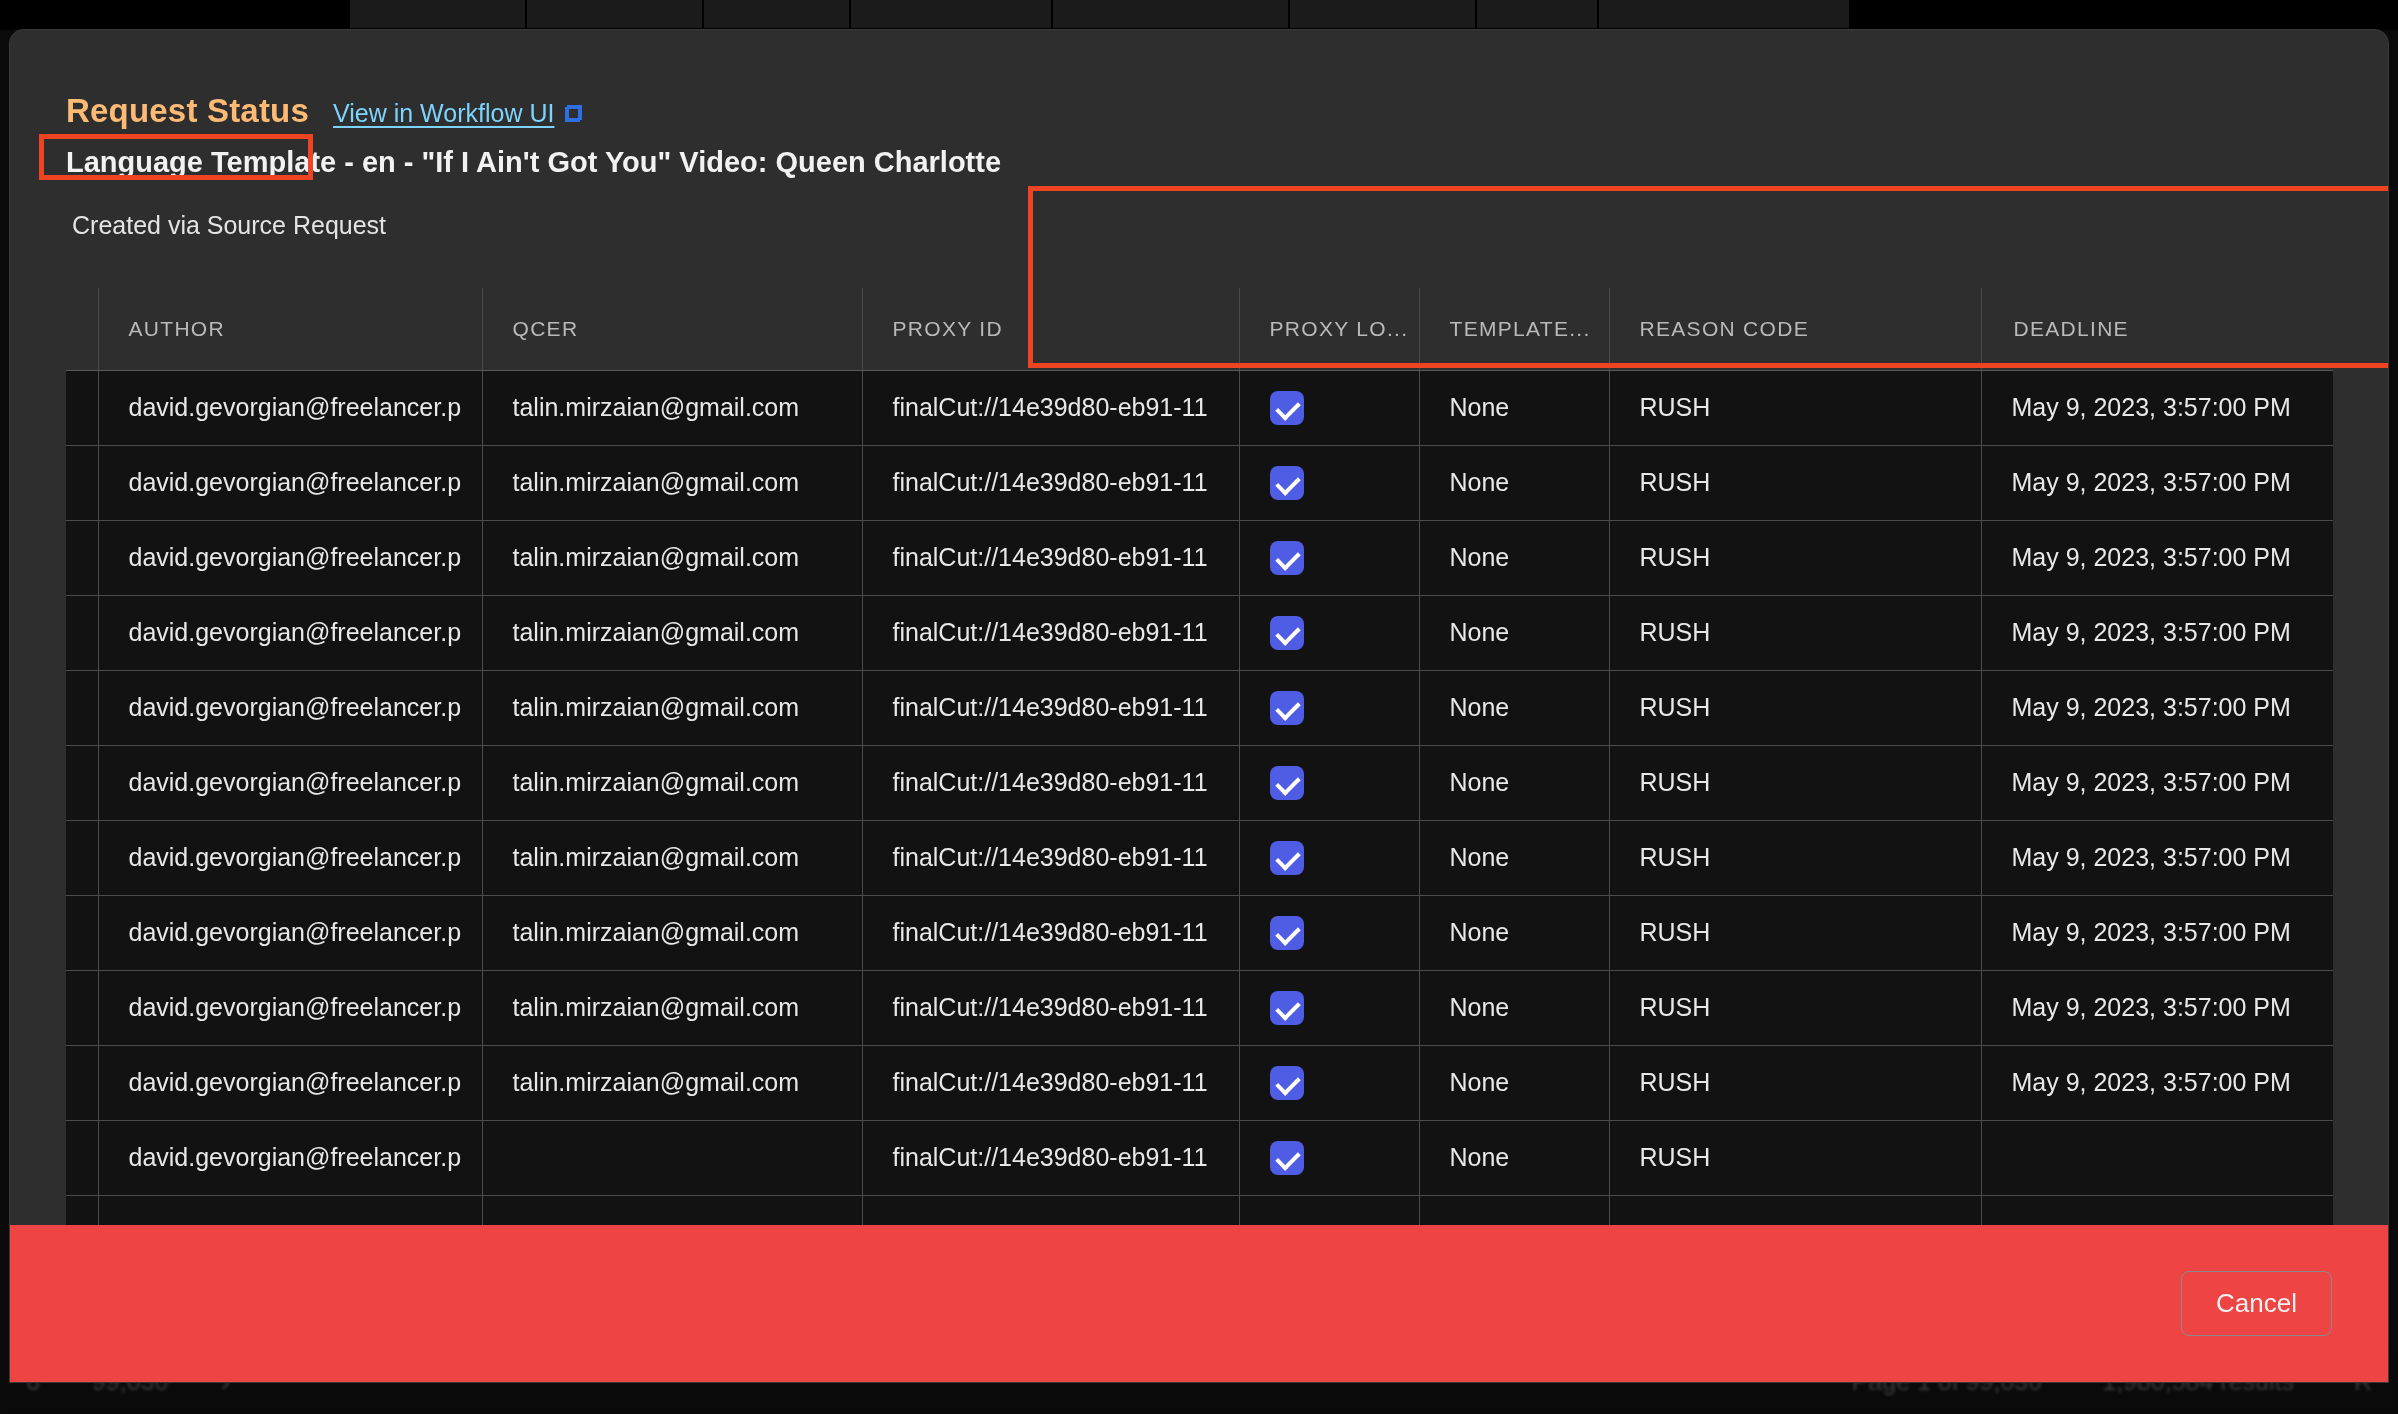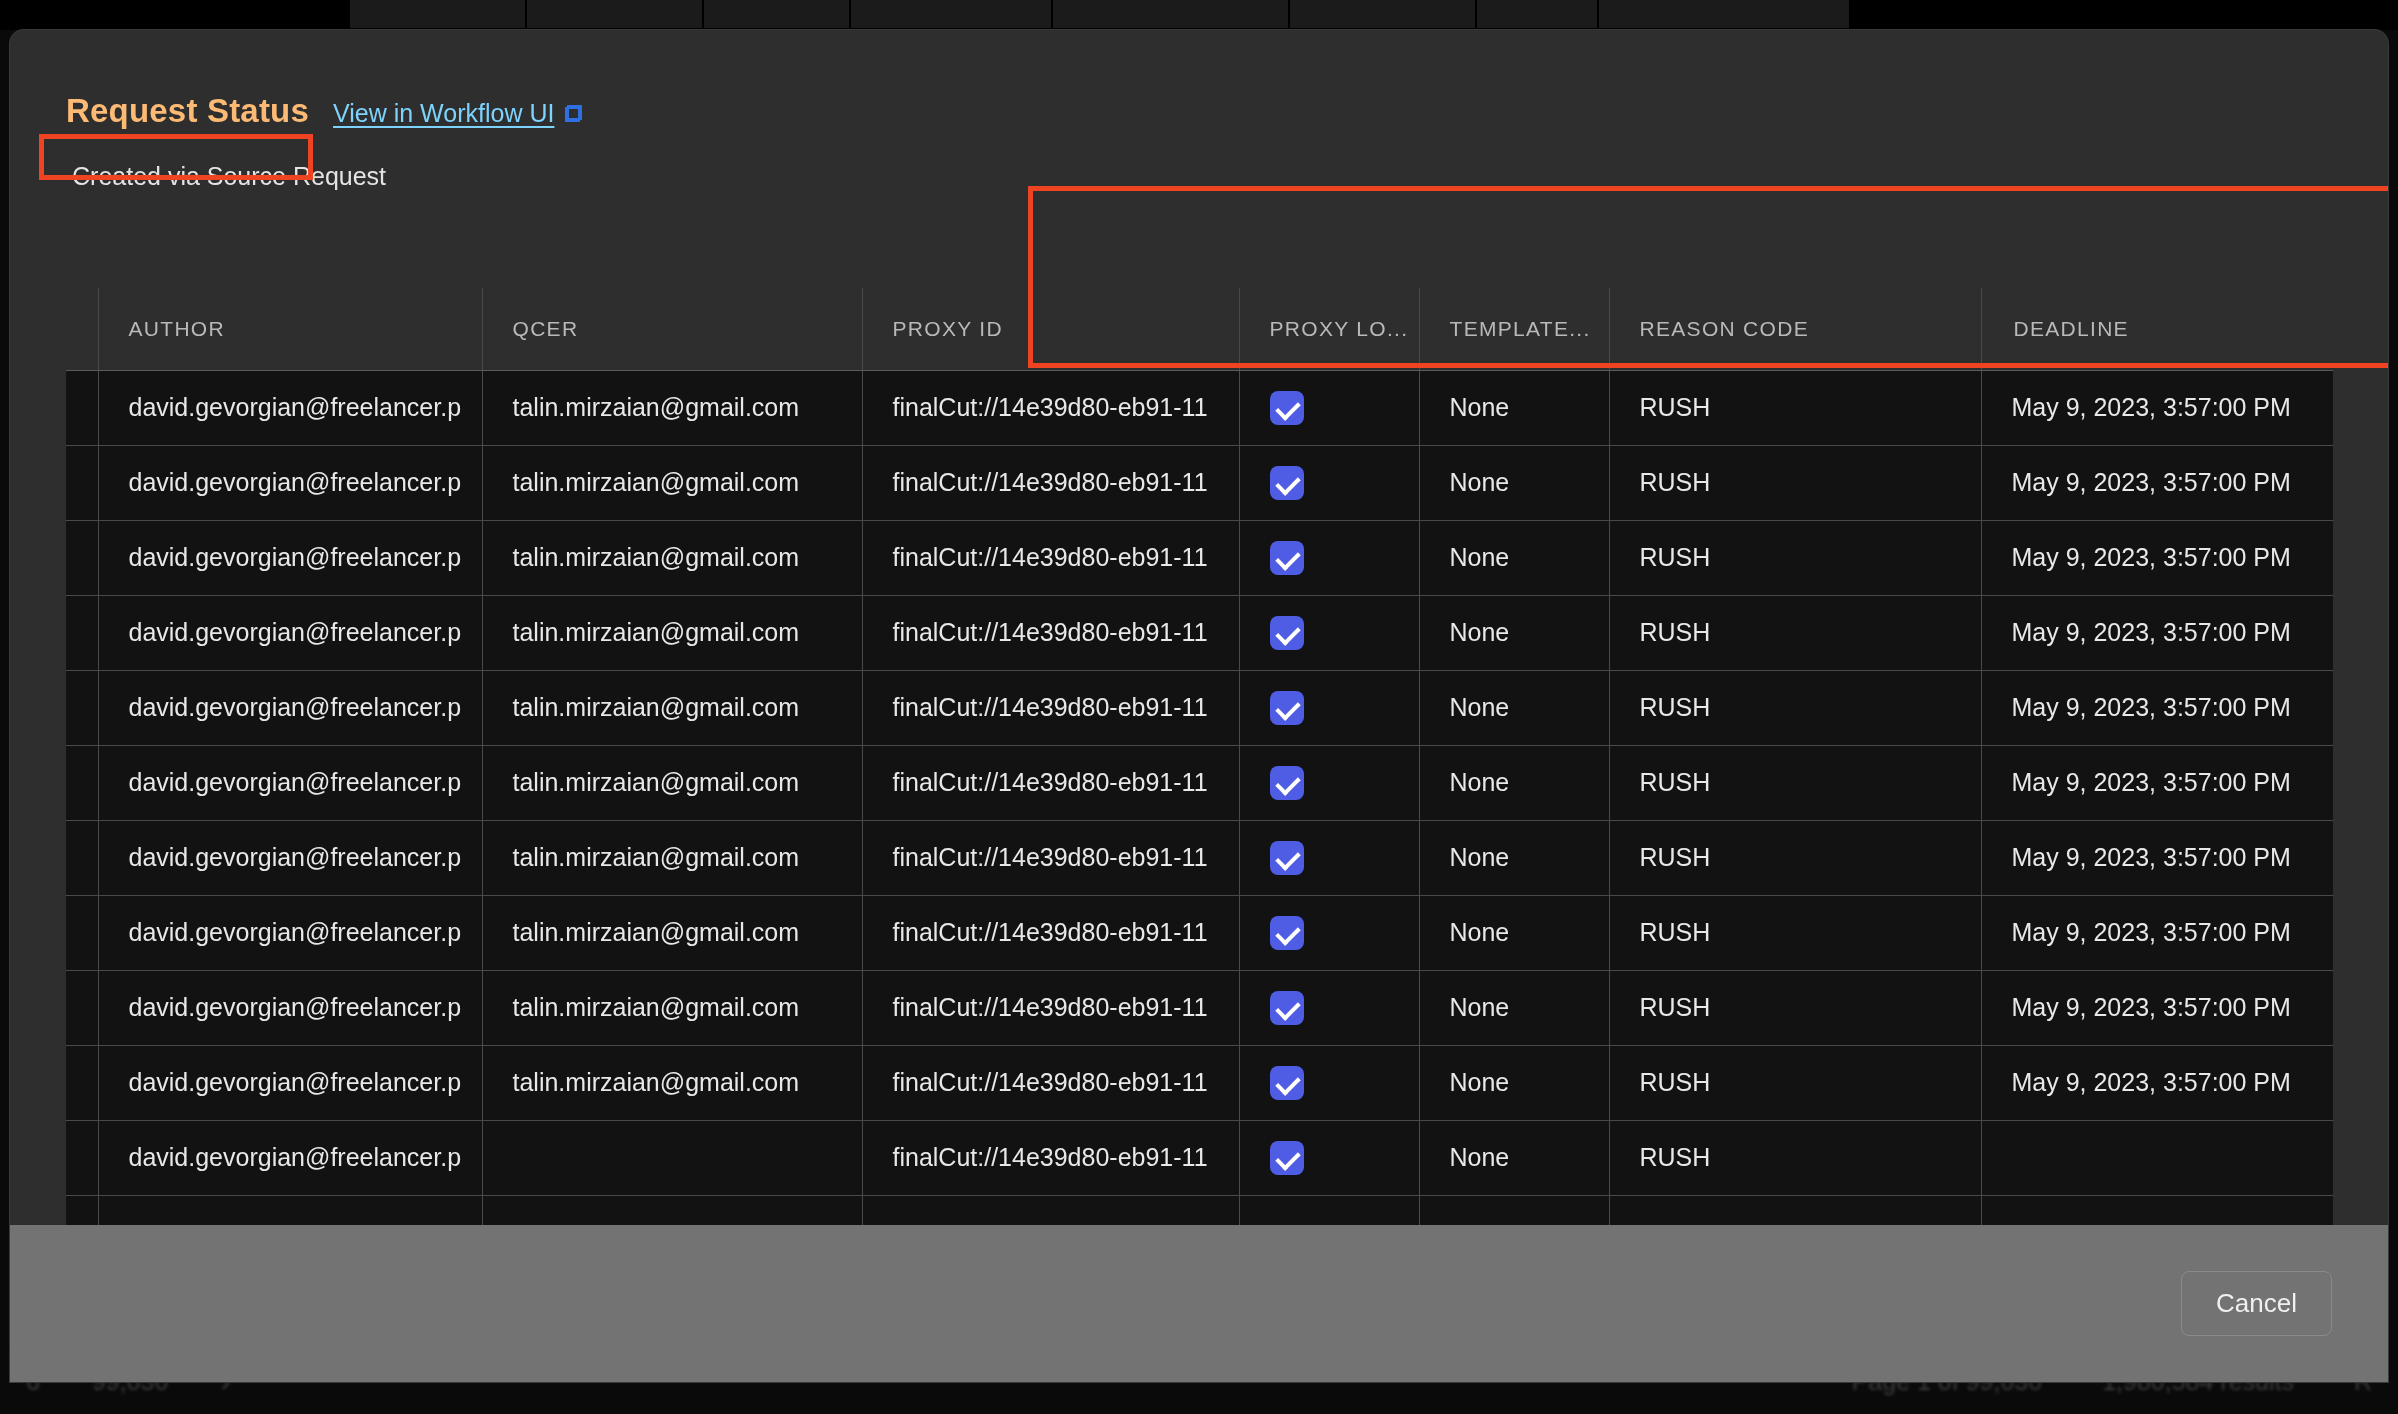--- a/index.html
+++ b/index.html
@@ -227,21 +227,21 @@
     border-width: 0 4px 4px 0;
     transform: rotate(45deg);
   }
 
   
   #modal-footer {
     position: absolute;
     left: 0; right: 0;
     bottom: 0;
     height: 157px;
-    background: #737373;
+    background: #ef4444;
     display: flex;
     align-items: center;
     justify-content: flex-end;
     padding-right: 56px;
   }
   #cancel-button {
     background: transparent;
     border: 1px solid #8a8a8a;
     border-radius: 8px;
     color: #f0f0f0;
@@ -284,20 +284,21 @@
 <div id="modal">
 
   <div id="modal-header">
     <div class="title-row">
       <span id="page-title">Request Status</span>
       <a id="workflow-link">
         <span>View in Workflow UI</span>
         <span class="ext-icon"></span>
       </a>
     </div>
+    <div id="subtitle">Language Template - en - "If I Ain't Got You" Video: Queen Charlotte</div>
     <div id="created-via-wrap">
       <span id="created-via">Created via Source Request</span>
     </div>
   </div>
 
   <div class="annot" id="annot-created"></div>
   <div class="annot" id="annot-reason"></div>
 
   <div id="table-scroll">
     <table>

